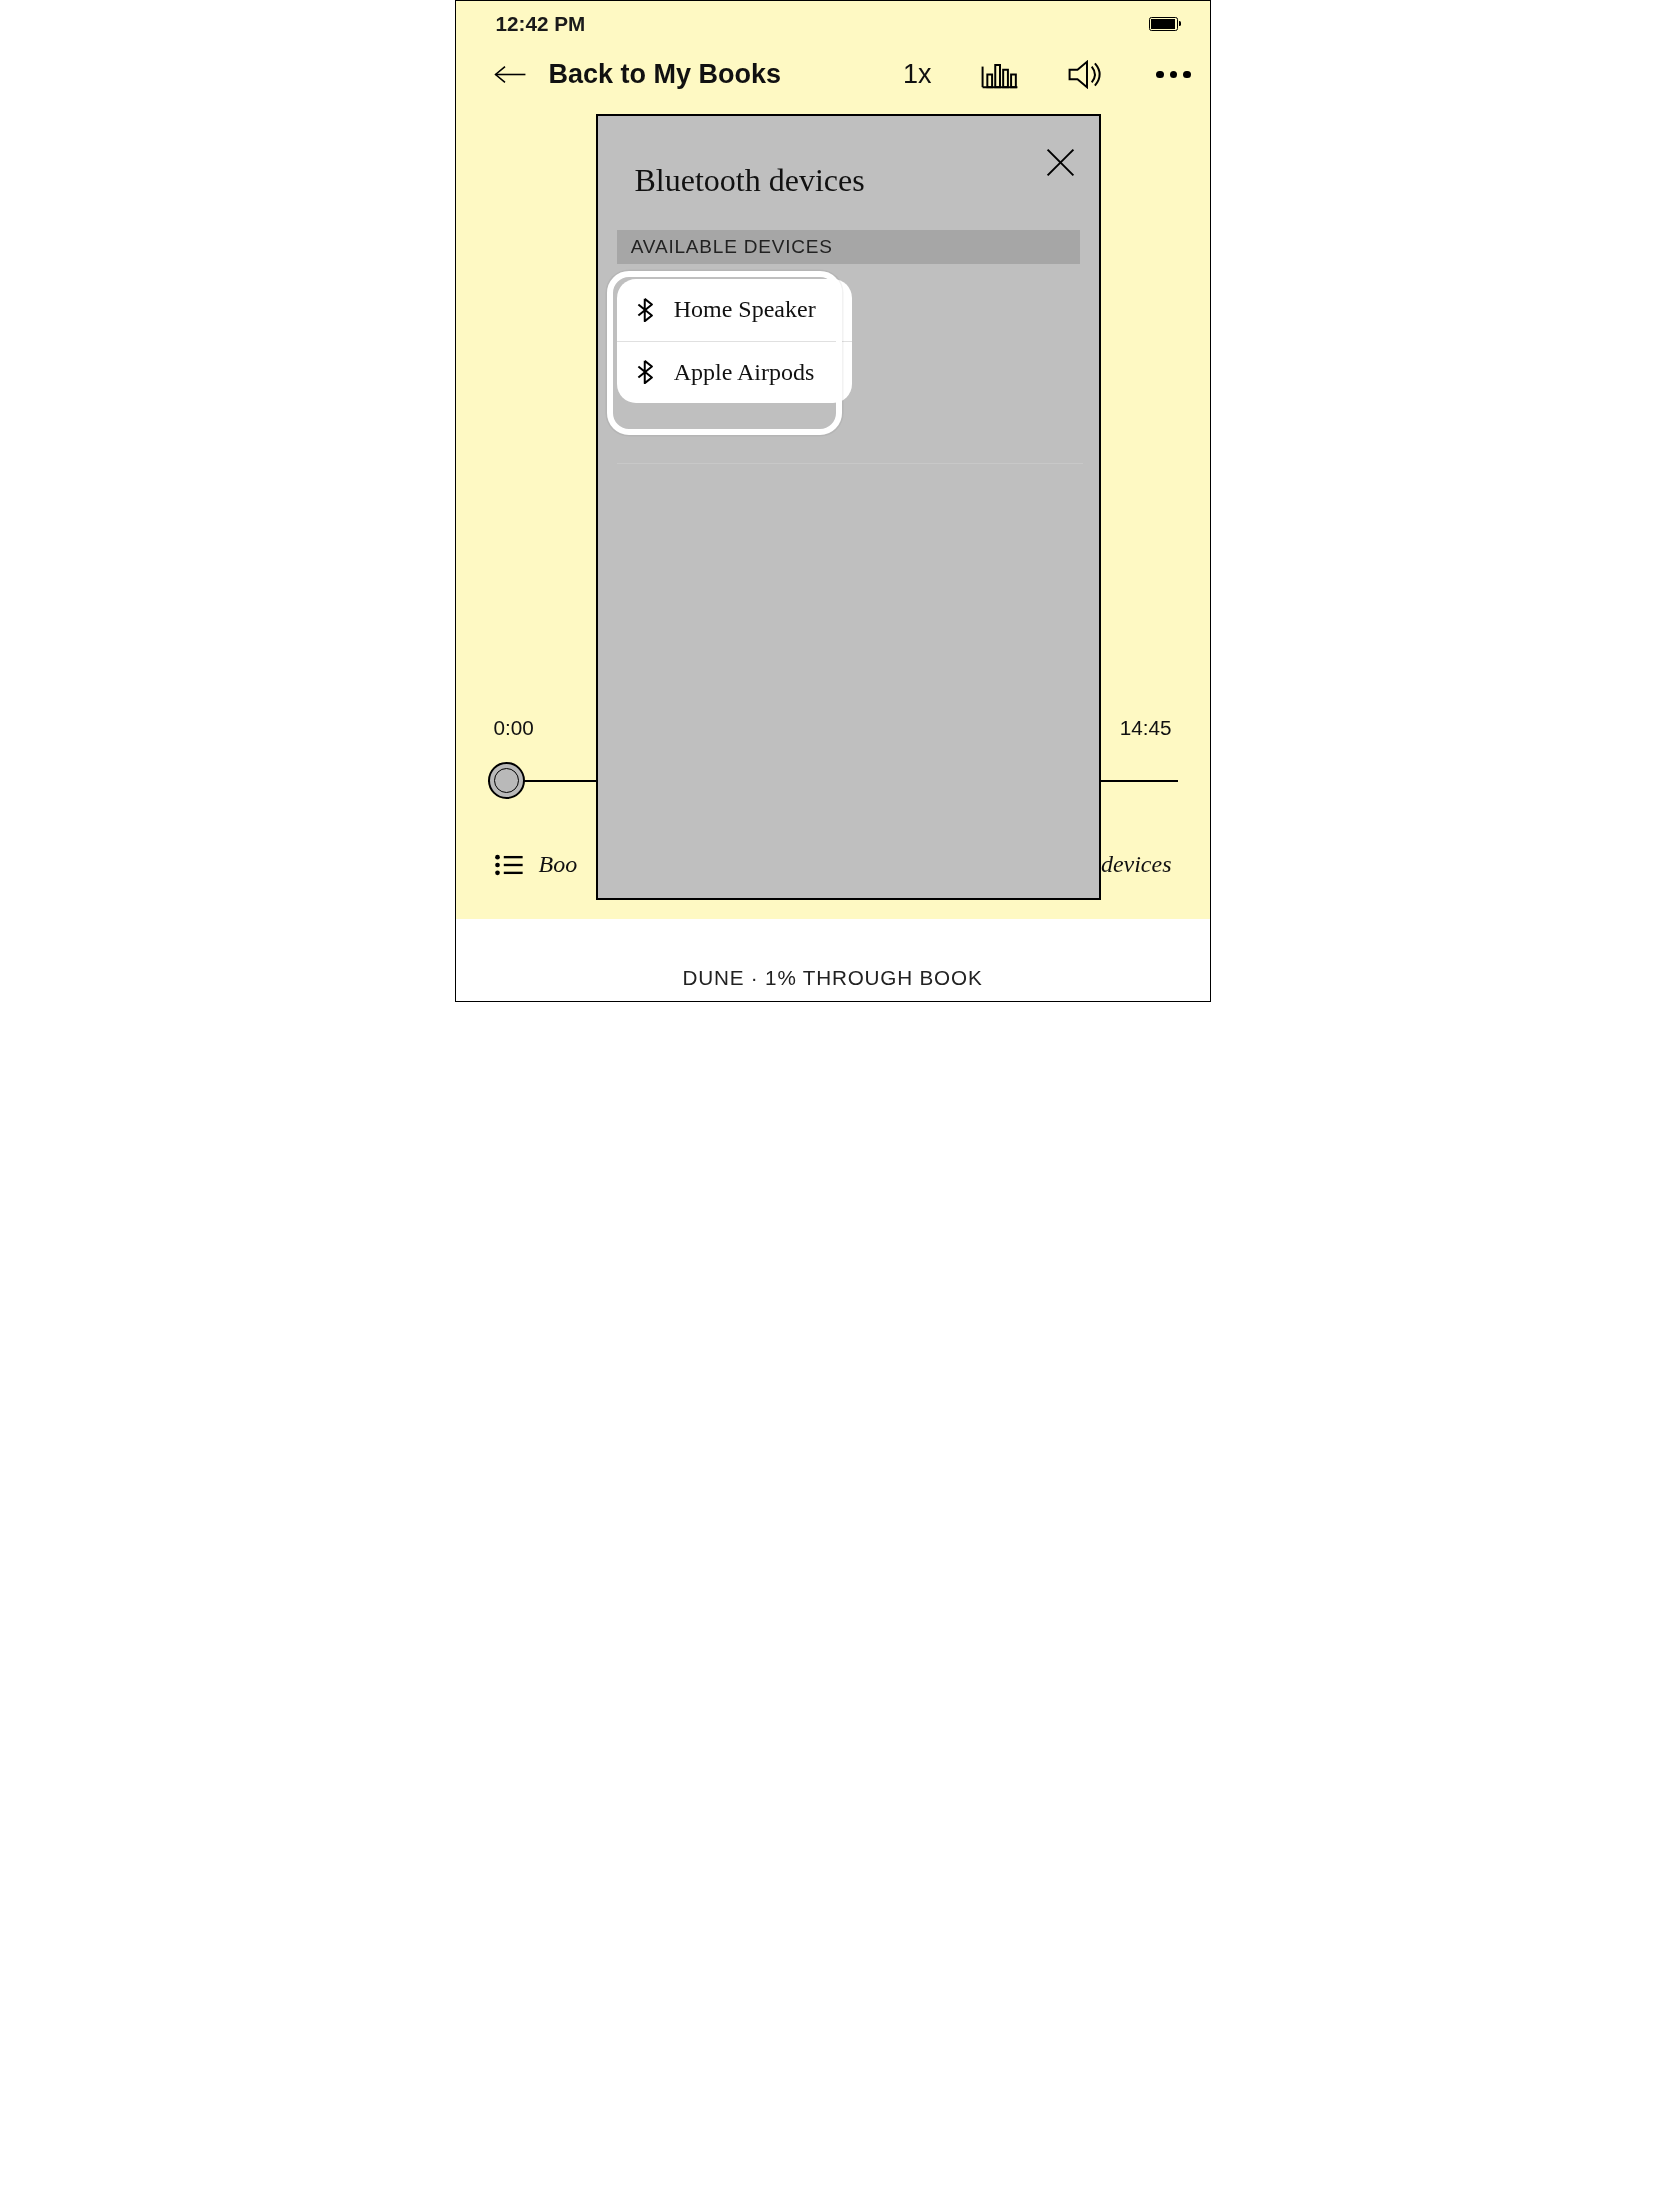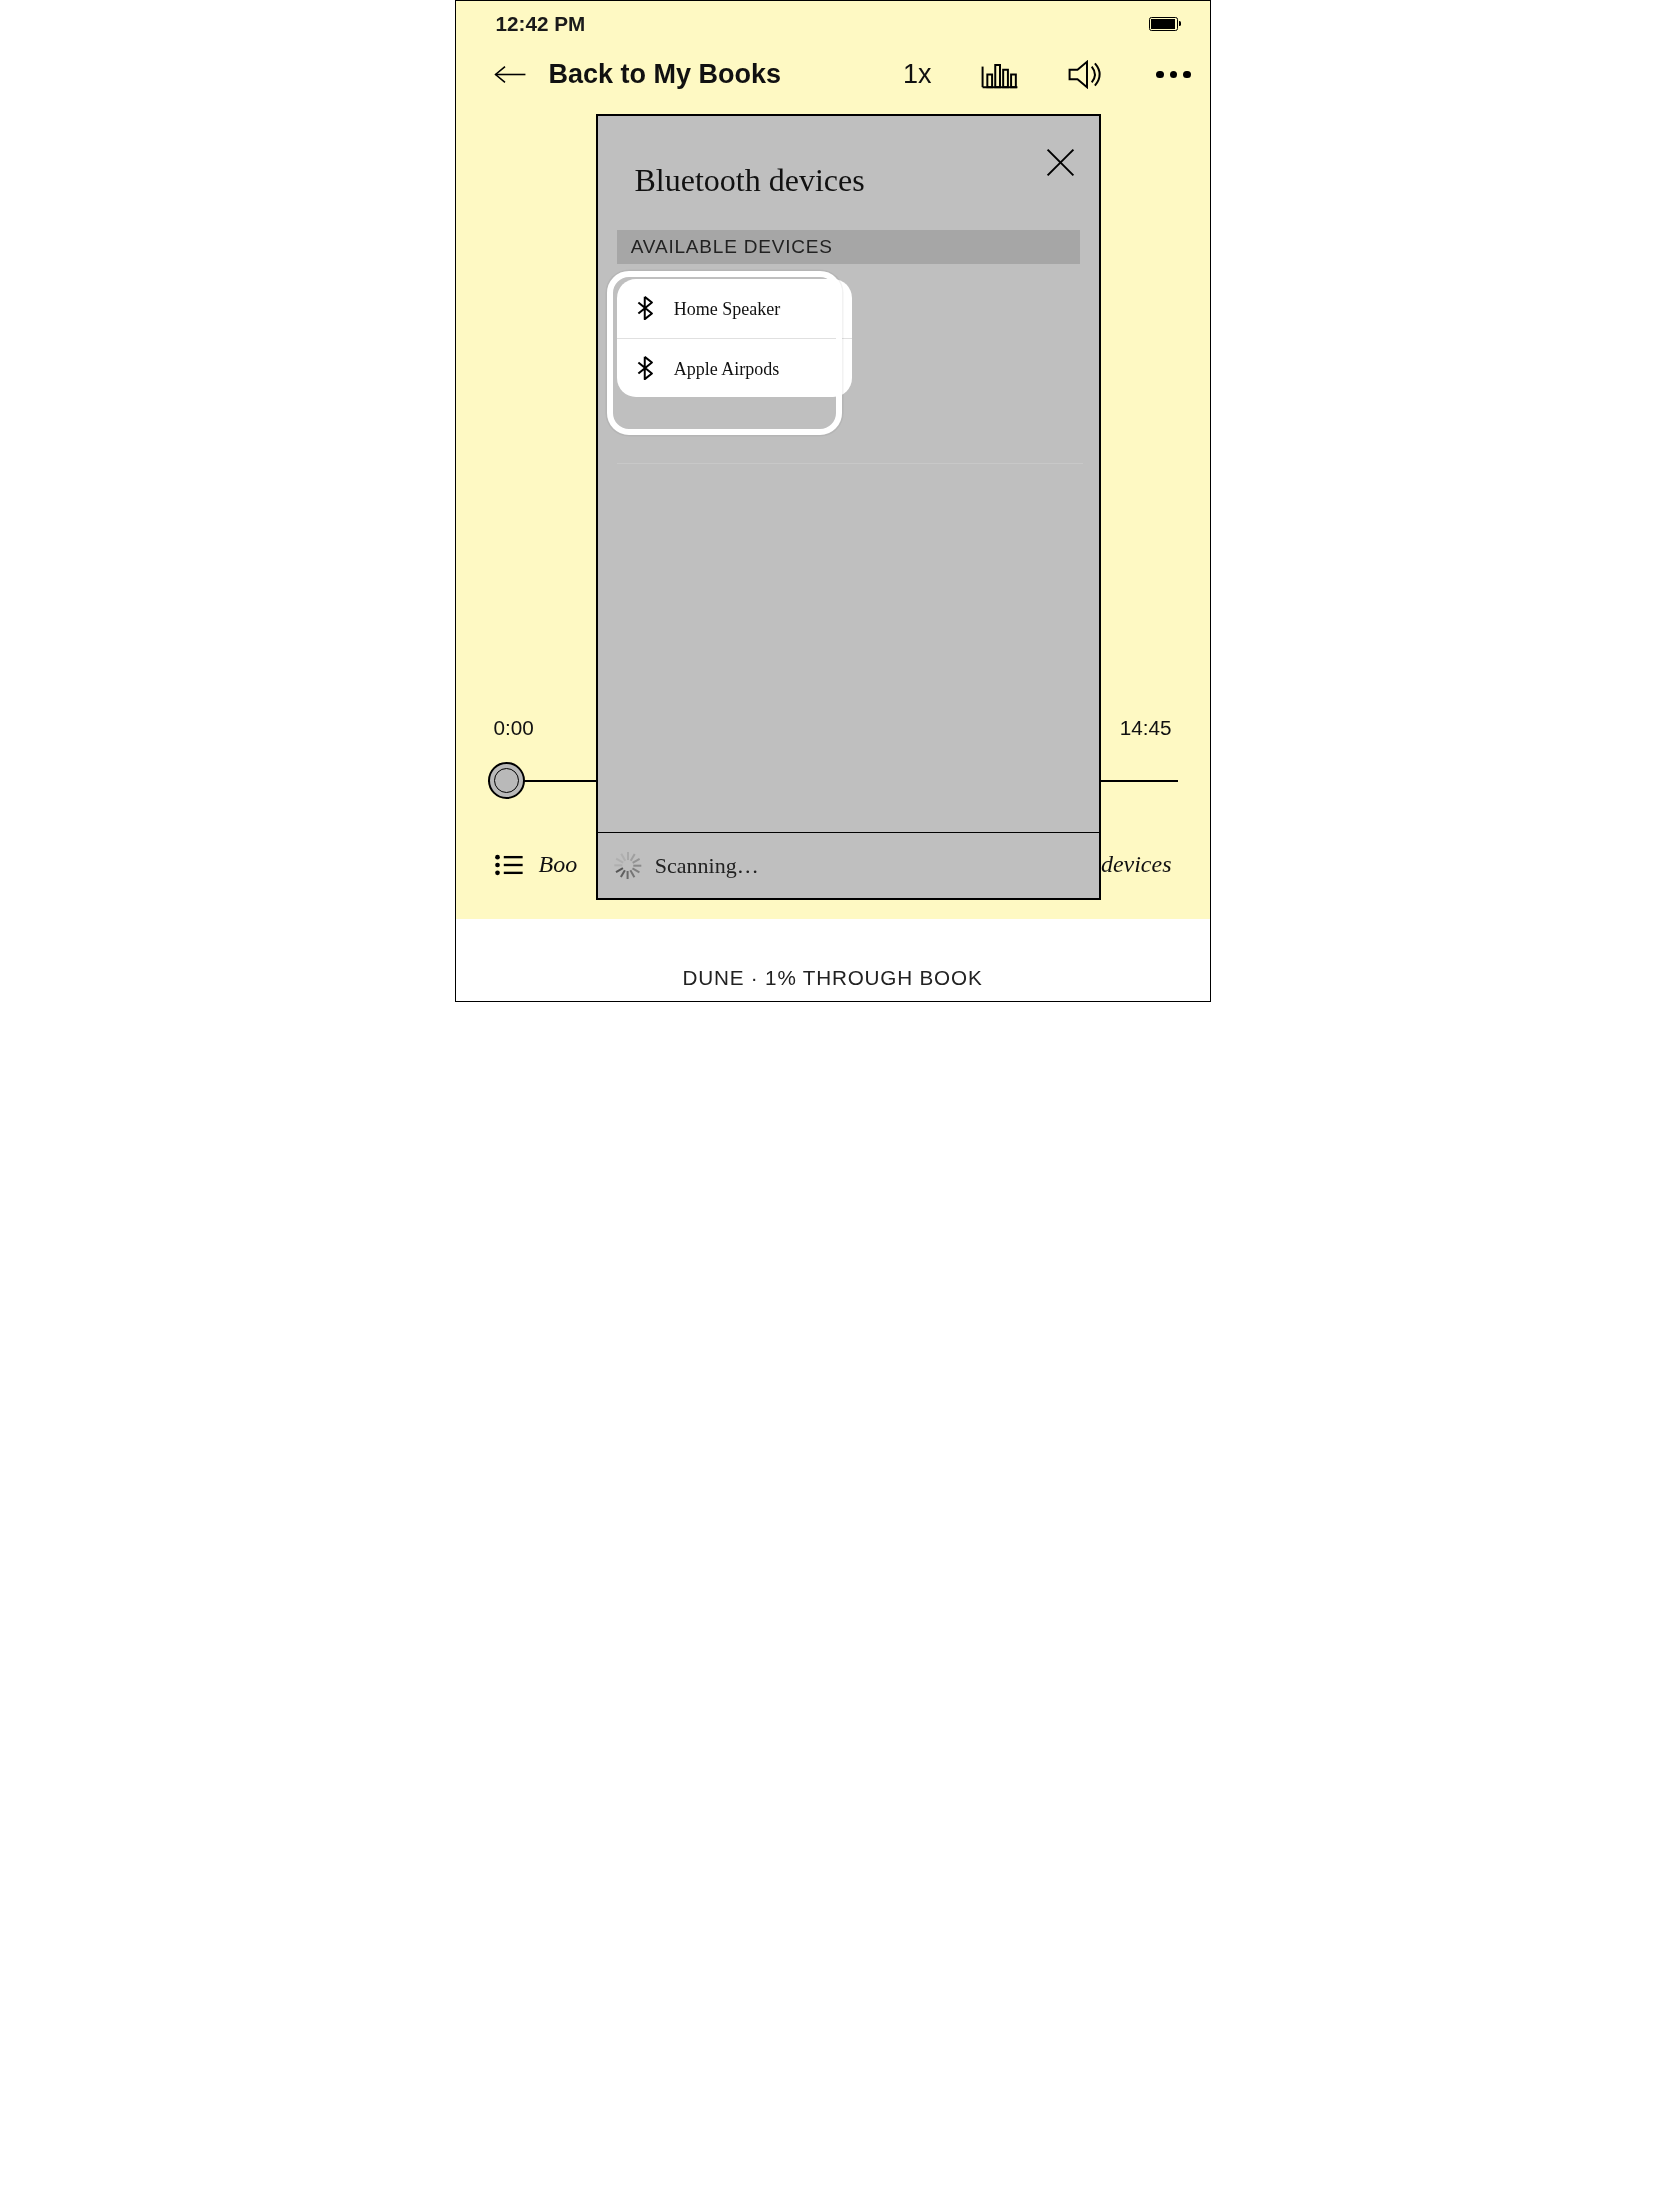--- a/index.html
+++ b/index.html
@@ -186,24 +186,24 @@
   }
   .device-list { margin: 14.3px 19px 0 19px; }
   .device-well {
     background: #fff;
     border-radius: 19px;
     width: 235px;
     overflow:hidden;
   }
   .device-row {
     display:flex;
-    align-items:flex-end;
+    align-items:center;
     gap: 20.7px;
     padding: 17.5px 19px;
-    font-size: 18px;
+    font-size: 24px;
     color:#111;
     position:relative;
   }
   .device-divider {
     height:0.8px;
     background:#c8c8c8;
     margin: 0 0 0 0;
     width: 466px;
     position:absolute;
     left:19px;
@@ -362,35 +362,18 @@
           <div class="bt-icon">
             <svg viewBox="0 0 22 30" width="17.5" height="24">
               <path d="M11 1 L11 29 L20 22 L3 8 M11 1 L20 8 L3 22" fill="none" stroke="#000" stroke-width="2.5" stroke-linejoin="round"></path>
             </svg>
           </div>
           <span>Apple Airpods</span>
         </div>
       </div>
     </div>
 
-    <div class="modal-footer">
-      <div class="spinner">
-        <span style="transform:rotate(0deg);opacity:.2"></span>
-        <span style="transform:rotate(30deg);opacity:.3"></span>
-        <span style="transform:rotate(60deg);opacity:.4"></span>
-        <span style="transform:rotate(90deg);opacity:.5"></span>
-        <span style="transform:rotate(120deg);opacity:.6"></span>
-        <span style="transform:rotate(150deg);opacity:.7"></span>
-        <span style="transform:rotate(180deg);opacity:.8"></span>
-        <span style="transform:rotate(210deg);opacity:.9"></span>
-        <span style="transform:rotate(240deg);opacity:1"></span>
-        <span style="transform:rotate(270deg);opacity:.15"></span>
-        <span style="transform:rotate(300deg);opacity:.15"></span>
-        <span style="transform:rotate(330deg);opacity:.15"></span>
-      </div>
-      <span>Scanning…</span>
-    </div>
   </div>
 
   <div class="callout"></div>
 
 </div>
 
 
 </body></html>

